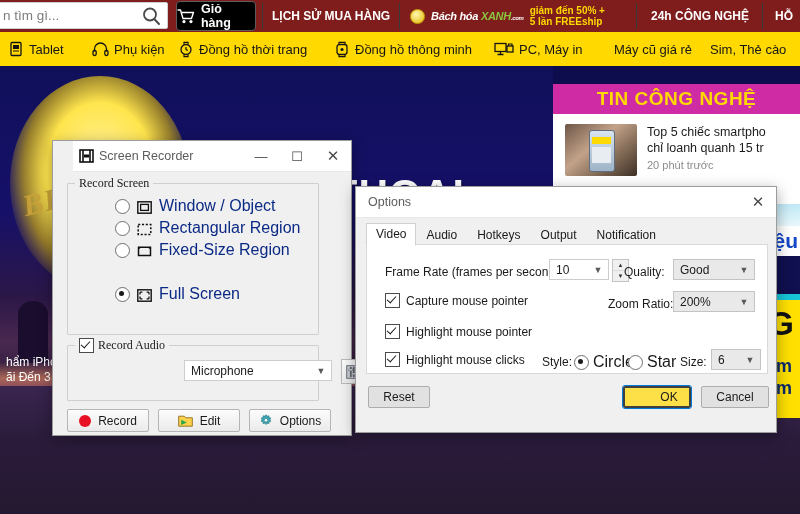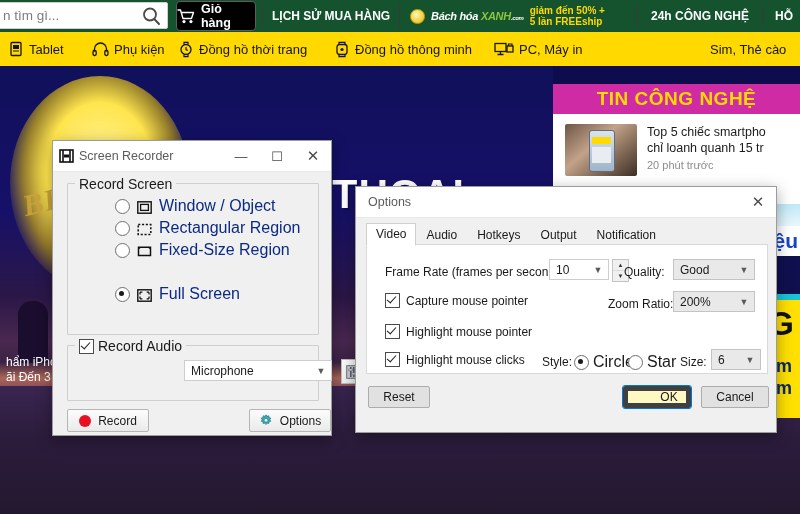--- a/index.html
+++ b/index.html
@@ -8,21 +8,21 @@
     width:800px;height:514px;overflow:hidden;position:relative;
     font-family:"Liberation Sans", sans-serif;
     background:#2a1c38;
   }
   
   #page-bg{position:absolute;inset:0;}
 
   
   .topbar{
     position:absolute;left:0;top:0;width:800px;height:32px;
-    background:#14532d;display:flex;align-items:center;
+    background:#7f1d1d;display:flex;align-items:center;
   }
   .search-box{
     position:absolute;left:-42px;top:2px;width:210px;height:27px;
     background:#fff;border:1px solid #cfcfcf;border-radius:2px;
     display:flex;align-items:center;box-sizing:border-box;
   }
   .search-box .txt{
     flex:1;padding-left:44px;color:#7d7d7d;font-size:13.5px;
     white-space:nowrap;overflow:hidden;
   }
@@ -169,27 +169,27 @@
   }
   .win-title .ico{width:26px;display:flex;align-items:center;justify-content:center;}
   .win-title .tt{font-size:12.5px;color:#5c5c5c;flex:1;}
   .win-btn{
     width:36px;height:29px;display:flex;align-items:center;justify-content:center;
     color:#4a4a4a;font-size:13px;
   }
   .win-btn.close{font-size:15px;}
 
   
-  #screen-recorder{left:52px;top:140px;width:278px;height:294px;}
+  #screen-recorder{left:52px;top:140px;width:278px;height:294px;padding-left:20px;}
   .group{
     position:absolute;border:1px solid #cfcfcf;border-radius:1px;
   }
   .group > .legend{
     position:absolute;top:-8px;left:7px;background:#f0f0f0;padding:0 4px;
-    font-size:14px;color:#1a1a1a;display:flex;align-items:center;gap:4px;
+    font-size:12px;color:#1a1a1a;display:flex;align-items:center;gap:4px;font-family:Liberation Serif, serif;
   }
   .radio-row{
     position:absolute;display:flex;align-items:center;gap:7px;font-size:16px;color:#0b2a85;
   }
   .radio{
     width:13px;height:13px;border-radius:50%;border:1px solid #6f6f6f;background:#fff;
     position:relative;flex:none;
   }
   .radio.on::after{
     content:'';position:absolute;left:3px;top:3px;width:5px;height:5px;border-radius:50%;background:#1a1a1a;
@@ -209,21 +209,21 @@
   .combo .cv{flex:1;padding-left:6px;white-space:nowrap;overflow:hidden;}
   .combo .cr{width:20px;display:flex;align-items:center;justify-content:center;color:#5a5a5a;font-size:9px;}
   .combo.grey{background:#e9e9e9;border:1px solid #c4c4c4;}
   .btn{
     background:linear-gradient(180deg,#fcfcfc,#eaeaea);
     border:1px solid #b5b5b5;border-radius:2px;
     display:flex;align-items:center;justify-content:center;gap:7px;
     font-size:12px;color:#1a1a1a;box-sizing:border-box;
   }
   .btn.flat{background:#e1e1e1;border:1px solid #adadad;}
-  .btn.primary{background:#fef9c3;border:5px solid #404040;outline:1px solid #0078d7;padding-left:24px;}
+  .btn.primary{background:#fde047;border:2px solid #404040;outline:1px solid #0078d7;padding-left:24px;}
   .dot-red{width:12px;height:12px;border-radius:50%;background:#e81123;}
 
   
   #options-dialog{left:355px;top:186px;width:420px;height:245px;}
   .tabstrip{
     position:absolute;left:10px;top:36px;width:400px;height:22px;display:flex;align-items:flex-end;
   }
   .tab{
     font-size:12px;color:#1a1a1a;padding:3px 9px 4px 9px;border:1px solid transparent;
     border-bottom:none;background:transparent;position:relative;top:1px;
@@ -331,20 +331,23 @@
     </div>
     <div class="nav-item" style="left:494px">
       <svg width="20" height="17" viewBox="0 0 20 17">
           <rect x="1" y="2.5" width="11" height="8" fill="none" stroke="#151515" stroke-width="1.3"></rect>
           <path d="M6.5 10.5v2.5M3.5 13.5h6" stroke="#151515" stroke-width="1.3" fill="none"></path>
           <rect x="13" y="5" width="6" height="6" fill="none" stroke="#151515" stroke-width="1.3"></rect>
           <path d="M14.5 5V3h3.5v2" fill="none" stroke="#151515" stroke-width="1.2"></path>
         </svg>
       <span>PC, Máy in</span>
     </div>
+    <div class="nav-item" style="left:614px">
+      <span>Máy cũ giá rẻ</span>
+    </div>
     <div class="nav-item" style="left:710px">
       <span>Sim, Thẻ cào</span>
     </div>
   </div>
 
   <div class="topbar">
     <div class="search-box">
       <div class="txt">n tìm gì...</div>
       <div class="search-icon">
         <svg width="22" height="20" viewBox="0 0 22 20">
@@ -469,20 +472,27 @@
         <rect x="7" y="2" width="1.6" height="10" fill="#5b5f68"></rect>
         <rect x="2.8" y="4" width="4" height="1.8" fill="#f2f3f5" stroke="#6c707a" stroke-width=".6"></rect>
         <rect x="5.8" y="8" width="4" height="1.8" fill="#f2f3f5" stroke="#6c707a" stroke-width=".6"></rect>
       </svg>
   </div>
 
   <div class="btn" style="position:absolute;left:14px;top:268px;width:82px;height:23px">
     <span class="dot-red"></span>
     <span>Record</span>
   </div>
+  <div class="btn" style="position:absolute;left:105px;top:268px;width:82px;height:23px">
+    <svg width="15" height="13" viewBox="0 0 15 13">
+        <path d="M0.7 2.2h5.6l1.3 1.6h6.7v8.4H0.7z" fill="#ffd24d" stroke="#8a6d1b" stroke-width=".9"></path>
+        <path d="M3.2 5.8l5.6 2.6-5.6 2.6z" fill="#27a84a"></path>
+      </svg>
+    <span>Edit</span>
+  </div>
   <div class="btn" style="position:absolute;left:196px;top:268px;width:82px;height:23px">
     <svg width="14" height="14" viewBox="0 0 14 14">
         <path d="M7 0.8l1 1.5 1.8-.5.2 1.8 1.8.5-.9 1.6.9 1.6-1.8.5-.2 1.8-1.8-.5-1 1.5-1-1.5-1.8.5-.2-1.8-1.8-.5.9-1.6-.9-1.6 1.8-.5.2-1.8 1.8.5z" fill="#3aa8b5" stroke="#2c7d88" stroke-width=".7"></path>
         <circle cx="7" cy="6.2" r="1.9" fill="#e9f7f9" stroke="#2c7d88" stroke-width=".7"></circle>
       </svg>
     <span>Options</span>
   </div>
 </div>
 
 <div class="win" id="options-dialog">

